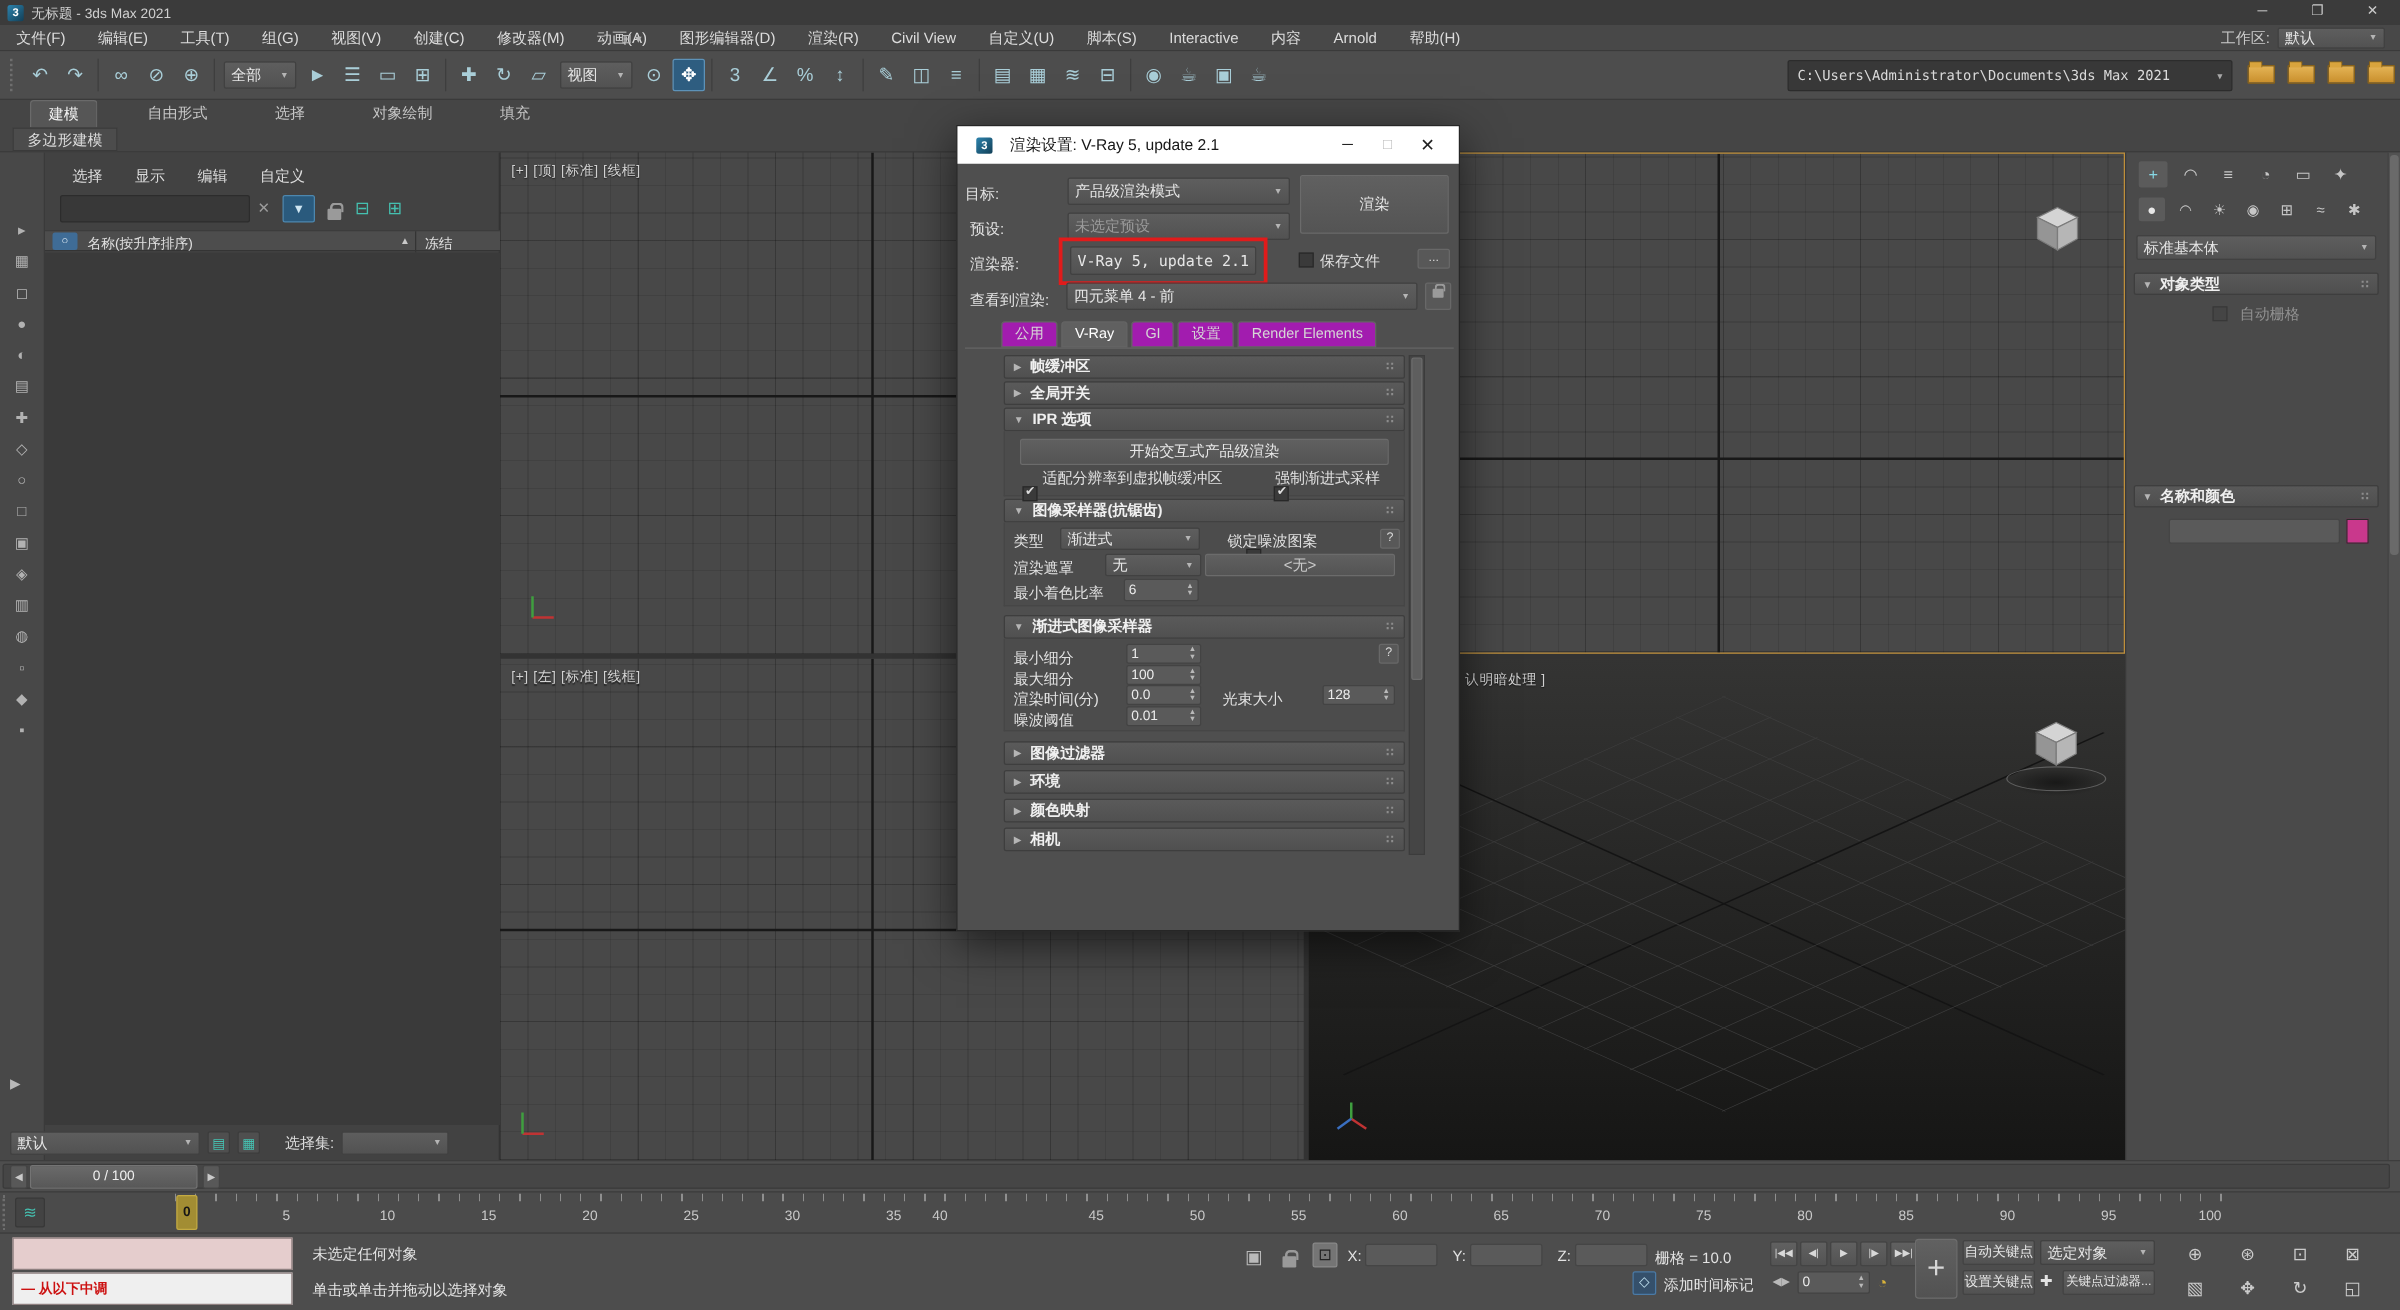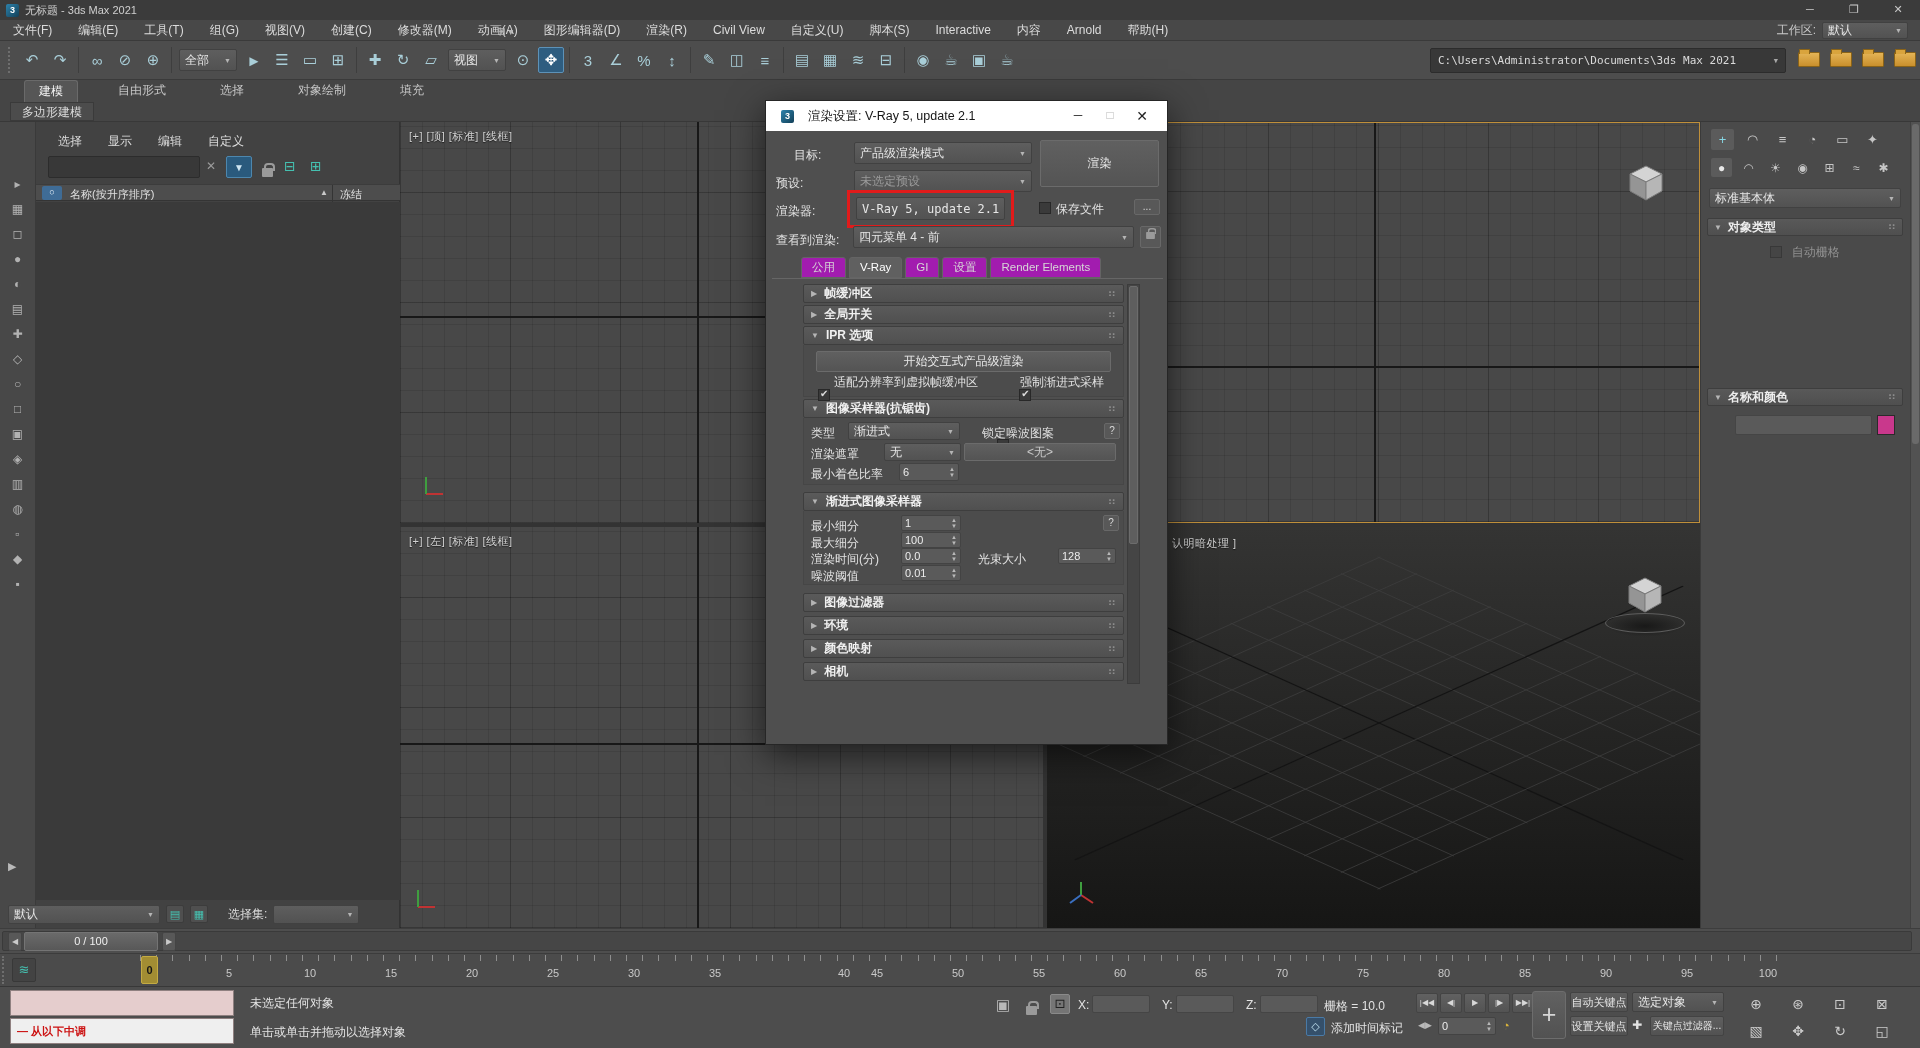--- a/index.html
+++ b/index.html
@@ -451,21 +451,21 @@
     <div id="ruler-ticks"></div>
     <div id="ruler-labels">
         <span class="tick-label" style="left: 148px;">0</span>
         <span class="tick-label" style="left: 229px;">5</span>
         <span class="tick-label" style="left: 310px;">10</span>
         <span class="tick-label" style="left: 391px;">15</span>
         <span class="tick-label" style="left: 472px;">20</span>
         <span class="tick-label" style="left: 553px;">25</span>
         <span class="tick-label" style="left: 634px;">30</span>
         <span class="tick-label" style="left: 715px;">35</span>
-        <span class="tick-label" style="left: 844px;">40</span>
+        <span class="tick-label" style="left: 752px;">40</span>
         <span class="tick-label" style="left: 877px;">45</span>
         <span class="tick-label" style="left: 958px;">50</span>
         <span class="tick-label" style="left: 1039px;">55</span>
         <span class="tick-label" style="left: 1120px;">60</span>
         <span class="tick-label" style="left: 1201px;">65</span>
         <span class="tick-label" style="left: 1282px;">70</span>
         <span class="tick-label" style="left: 1363px;">75</span>
         <span class="tick-label" style="left: 1444px;">80</span>
         <span class="tick-label" style="left: 1525px;">85</span>
         <span class="tick-label" style="left: 1606px;">90</span>
@@ -535,21 +535,21 @@
     <div id="dlg-title">
       <div class="logo">3</div>
       <span class="t">渲染设置: V-Ray 5, update 2.1</span>
       <div style="margin-left:auto;display:flex">
         <span class="dlg-ctrl">─</span>
         <span class="dlg-ctrl" style="color:#b9b9b9">□</span>
         <span class="dlg-ctrl" style="font-size:14px">✕</span>
       </div>
     </div>
 
-    <span class="dlabel" style="left:28px;top:46px">目标:</span>
+    <span class="dlabel" style="left:6px;top:46px">目标:</span>
     <div class="dd abs" style="left:88px;top:41px;width:178px;height:22px">
       <span>产品级渲染模式</span>
     </div>
     <div class="bigbtn" style="left:274px;top:39px;width:119px;height:47px;line-height:45px">渲染</div>
 
     <span class="dlabel" style="left:10px;top:74px">预设:</span>
     <div class="dd gray abs" style="left:88px;top:69px;width:178px;height:22px">
       <span>未选定预设</span>
     </div>
 

